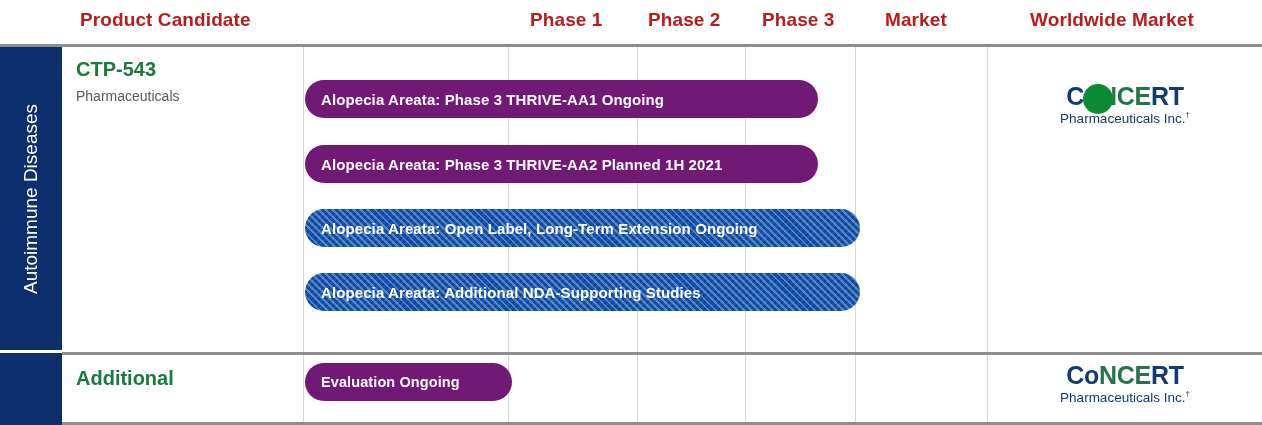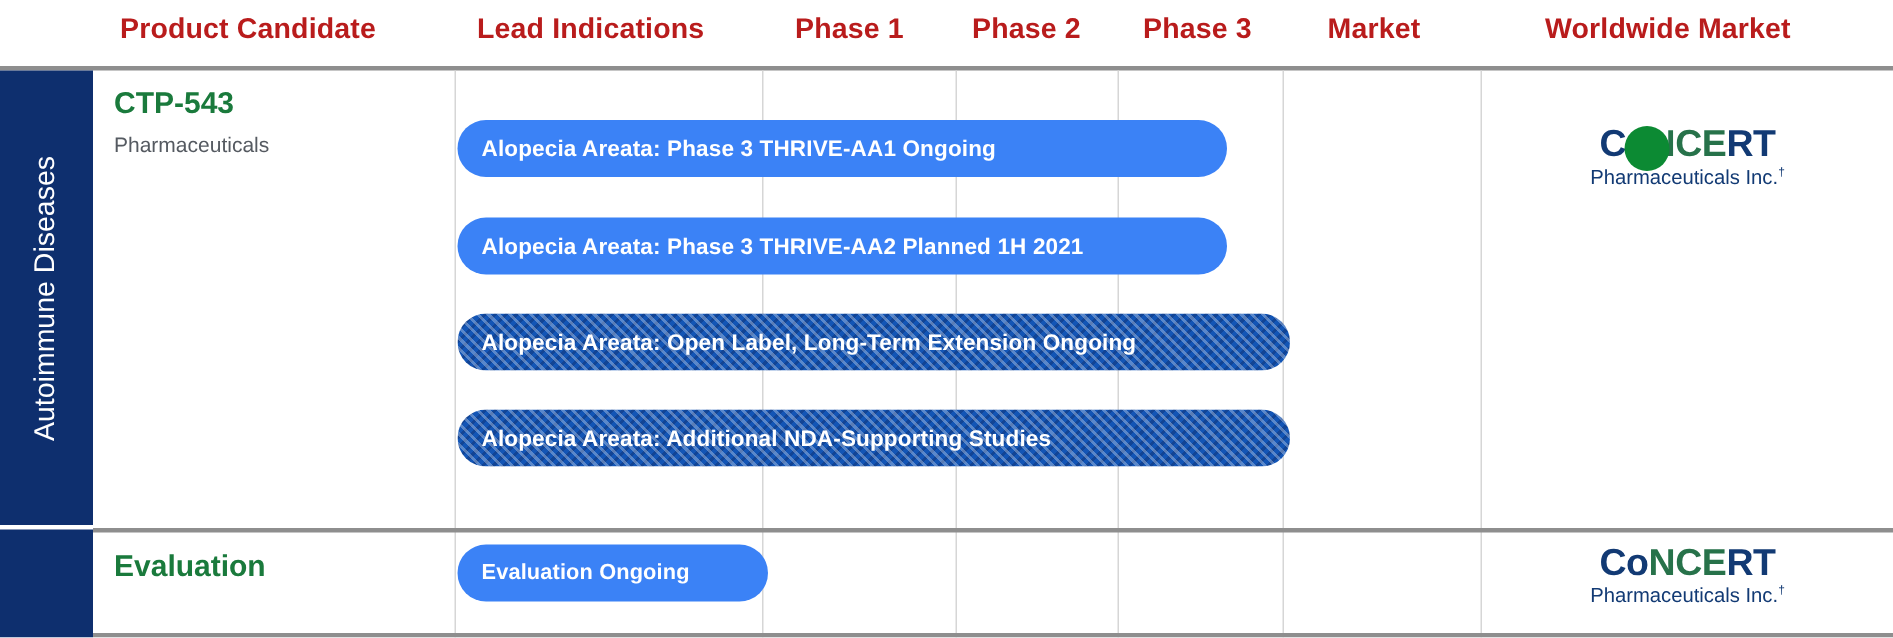--- a/index.html
+++ b/index.html
@@ -55,21 +55,21 @@
     text-align: center;
   }
   .cand-sub {
     position: absolute;
     font-size: 14px; color: #555a61; white-space: nowrap;
   }
 
   
   .bar {
     position: absolute; height: 38px; border-radius: 19px;
-    background: #3b82f6;
+    background: #701a75;
     display: flex; align-items: center;
   }
   .bar.hatched {
     background-color: #1355b5;
     background-image:
       repeating-linear-gradient(45deg, rgba(255,255,255,.30) 0 2px, rgba(255,255,255,0) 2px 5px),
       repeating-linear-gradient(-45deg, rgba(16,48,110,.45) 0 2px, rgba(16,48,110,0) 2px 5px);
   }
   .bar-label {
     color: #ffffff; font-size: 15px; font-weight: bold;
@@ -96,21 +96,20 @@
   }
   .logo-sub sup { font-size: 8px; vertical-align: super; }
 </style>
 </head>
 <body>
 
 <div id="root">
 
   <div class="header">
     <div class="col-head" style="left:80px">Product Candidate</div>
-    <div class="col-head" style="left:318px">Lead Indications</div>
     <div class="col-head" style="left:530px">Phase 1</div>
     <div class="col-head" style="left:648px">Phase 2</div>
     <div class="col-head" style="left:762px">Phase 3</div>
     <div class="col-head" style="left:885px">Market</div>
     <div class="col-head" style="left:1030px">Worldwide Market</div>
   </div>
   <div class="header-rule"></div>
 
   <div class="vline" style="left:303px; top:47px; height:378px"></div>
   <div class="vline" style="left:508px; top:47px; height:378px"></div>
@@ -147,21 +146,21 @@
 
     <div class="logo" style="left:1025px; top:84px">
       <div class="logo-main"><span class="nv">Co</span><span class="gr">NCE</span><span class="nv">RT</span></div>
       <div class="logo-sub"><span>Pharmaceuticals Inc.</span><sup>†</sup></div>
     </div>
   </div>
 
   <div class="row-rule" style="top:352px"></div>
 
   <div>
-    <div class="cand-name" style="left:76px; top:367px">Evaluation</div>
+    <div class="cand-name" style="left:76px; top:367px">Additional</div>
 
     <div class="bar small" style="left:305px; top:363px; width:207px">
       <span class="bar-label">Evaluation Ongoing</span>
     </div>
 
     <div class="logo" style="left:1025px; top:363px">
       <div class="logo-main"><span class="nv">Co</span><span class="gr">NCE</span><span class="nv">RT</span></div>
       <div class="logo-sub"><span>Pharmaceuticals Inc.</span><sup>†</sup></div>
     </div>
   </div>

